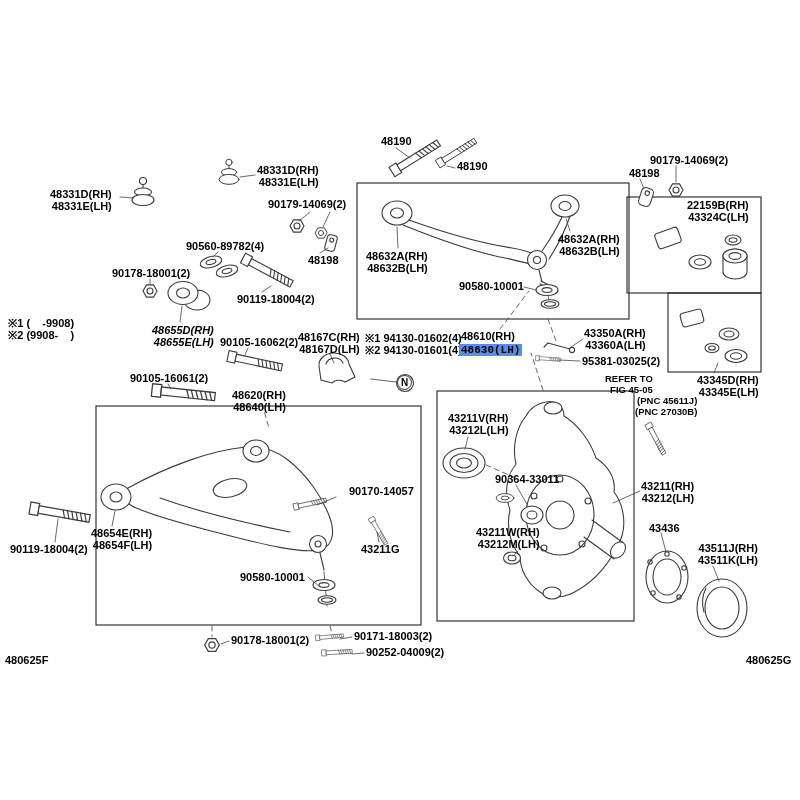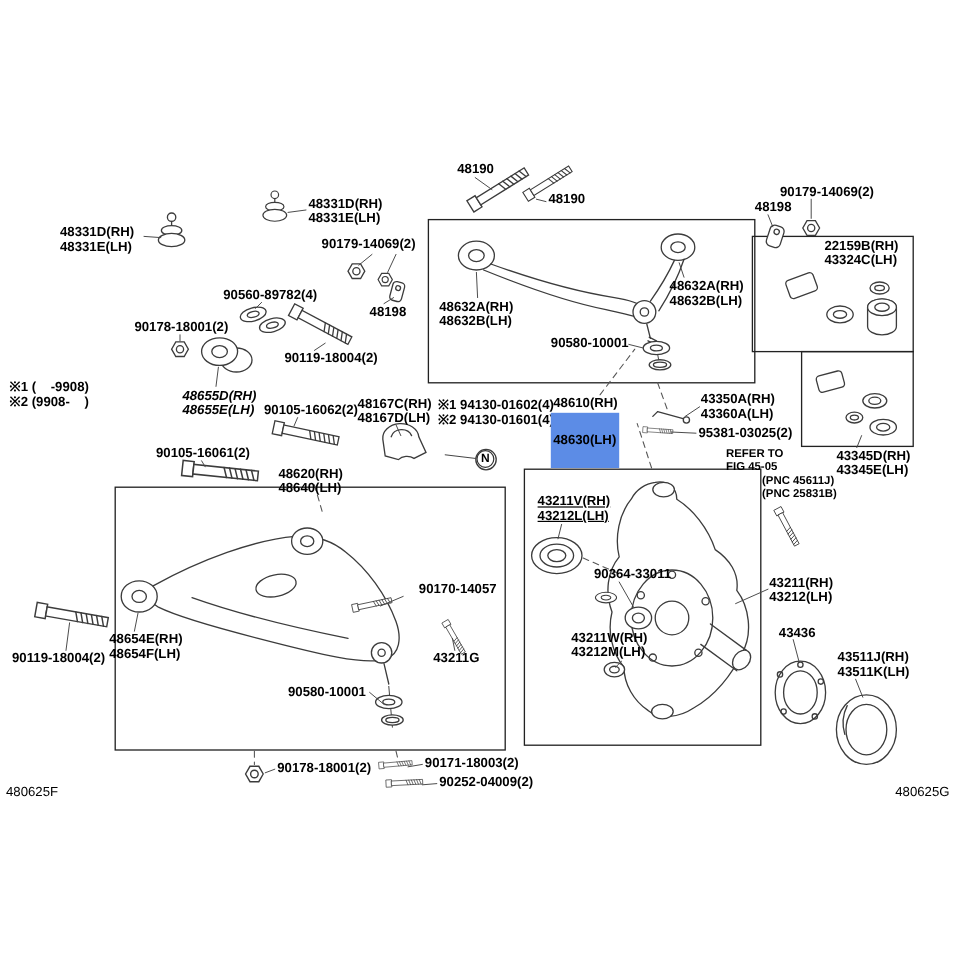--- a/index.html
+++ b/index.html
@@ -9,24 +9,25 @@
   #labels-layer{position:absolute;left:0;top:0;width:800px;height:800px;pointer-events:none;}
   .part-label{
     position:absolute;
     font-family:"Liberation Sans",sans-serif;
     font-weight:bold;
     font-size:11px;
     line-height:12px;
     color:#000;
     white-space:pre;
     pointer-events:auto;
+    text-align:right;
   }
   .part-label.small{font-size:9.5px;line-height:10.5px;}
-  .part-label.code{font-weight:normal;font-size:11px;}
-  .part-label.highlight{padding:17px 2px;color:#000;}
+  .part-label.code{font-weight:bold;font-size:11px;}
+  .part-label.highlight{padding:0 2px;color:#000;font-family:Liberation Mono, monospace;}
   .part-label.circle{
     width:15px;height:15px;box-sizing:border-box;
     border:1.4px solid #333;border-radius:50%;
     text-align:center;line-height:13px;font-size:10px;
   }
 </style>
 </head>
 <body>
 
 <div class="page">
@@ -308,24 +309,24 @@
       <div class="part-label" style="left: 584px; top: 327px;">43350A(RH)
 43360A(LH)</div>
       <div class="part-label" style="left: 582px; top: 355px;">95381-03025(2)</div>
       <div class="part-label" style="left: 130px; top: 372px;">90105-16061(2)</div>
       <div class="part-label" style="left: 232px; top: 389px;">48620(RH)
 48640(LH)</div>
       <div class="part-label circle" style="left: 397px; top: 375px;">N</div>
       <div class="part-label small" style="left: 605px; top: 374px;">REFER TO
 FIG 45-05</div>
       <div class="part-label small" style="left: 635px; top: 396px;">(PNC 45611J)
-(PNC 25831B)</div>
+(PNC 27030B)</div>
       <div class="part-label" style="left: 697px; top: 374px;">43345D(RH)
 43345E(LH)</div>
-      <div class="part-label" style="left: 448px; top: 412px; text-decoration: underline;">43211V(RH)
+      <div class="part-label" style="left: 448px; top: 412px;">43211V(RH)
 43212L(LH)</div>
       <div class="part-label" style="left: 641px; top: 480px;">43211(RH)
 43212(LH)</div>
       <div class="part-label" style="left: 323px; top: 485px; padding-left: 26px;">90170-14057</div>
       <div class="part-label" style="left: 495px; top: 473px;">90364-33011</div>
       <div class="part-label" style="left: 91px; top: 527px;">48654E(RH)
 48654F(LH)</div>
       <div class="part-label" style="left: 10px; top: 543px;">90119-18004(2)</div>
       <div class="part-label" style="left: 476px; top: 526px;">43211W(RH)
 43212M(LH)</div>

